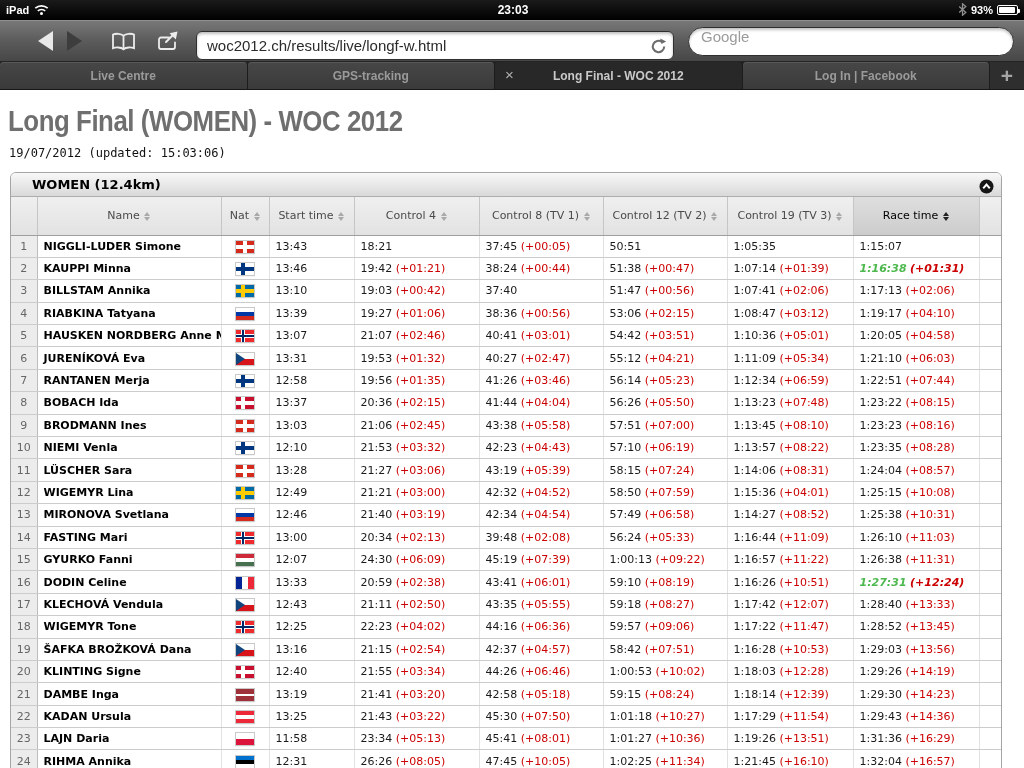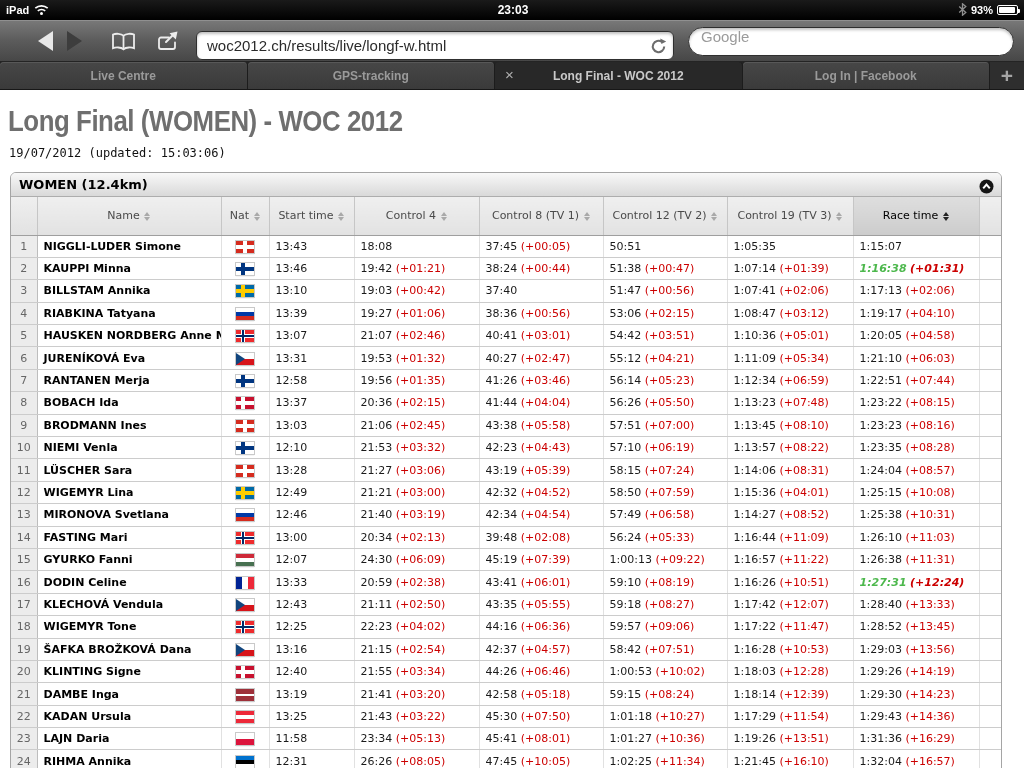--- a/index.html
+++ b/index.html
@@ -52,21 +52,21 @@
   
   .page { height:678px; background:#fff; overflow:hidden; }
   h1.page-title { margin:14px 0 0 8px; font-size:30px; line-height:33px; color:#6f6f6f;
                   font-weight:bold; letter-spacing:-.5px; }
   h1.page-title span { display:inline-block; transform:scaleX(.86); transform-origin:left; }
   .updated { margin:9px 0 0 9px; font-family:"DejaVu Sans Mono", monospace;
              font-size:12px; color:#111; }
 
   .panel { margin:12px 0 0 10px; width:992px; border:1px solid #a5a5a5;
            border-radius:6px 6px 0 0; overflow:hidden; }
-  .panel-head { position:relative; height:24px; line-height:24px; padding-left:8px;
+  .panel-head { position:relative; height:24px; line-height:24px; padding-left:21px;
                 background:linear-gradient(#f8f8f8,#d9d9d9); border-bottom:1px solid #adadad;
                 font-size:13px; font-weight:bold; color:#000;
                 font-family:"DejaVu Sans", sans-serif; }
   .collapse-btn { position:absolute; right:7px; top:5px; width:15px; height:15px; }
 
   table.results { border-collapse:collapse; table-layout:fixed; width:992px;
                   font-family:"DejaVu Sans", sans-serif; font-size:11px; color:#1a1a1a; }
   .results th { height:38px; background:linear-gradient(#efefef,#e2e2e2);
                 border-right:1px solid #c6c6c6; border-bottom:1px solid #9f9f9f;
                 font-weight:normal; color:#4a4a4a; text-align:center; white-space:nowrap; }
@@ -251,21 +251,21 @@
           <th class="sorted"><span>Race time</span><span class="sort"><i class="up"></i><i class="dn"></i></span></th>
           <th></th>
         </tr>
       </thead>
       <tbody id="rows">
   <tr>
     <td class="c-rank">1</td>
     <td class="c-name">NIGGLI-LUDER Simone</td>
     <td class="c-nat"><span class="flag flag-SUI"></span></td>
     <td class="c-start">13:43</td>
-    <td><span class="t">18:08</span> <span class="diff"></span></td>
+    <td><span class="t">18:21</span> <span class="diff"></span></td>
     <td><span class="t">37:45</span> <span class="diff">(+00:05)</span></td>
     <td><span class="t">50:51</span> <span class="diff"></span></td>
     <td><span class="t">1:05:35</span> <span class="diff"></span></td>
     <td class="c-race"><span class="t">1:15:07</span> <span class="diff"></span></td>
     <td></td>
   </tr>
 
   <tr>
     <td class="c-rank">2</td>
     <td class="c-name">KAUPPI Minna</td>

